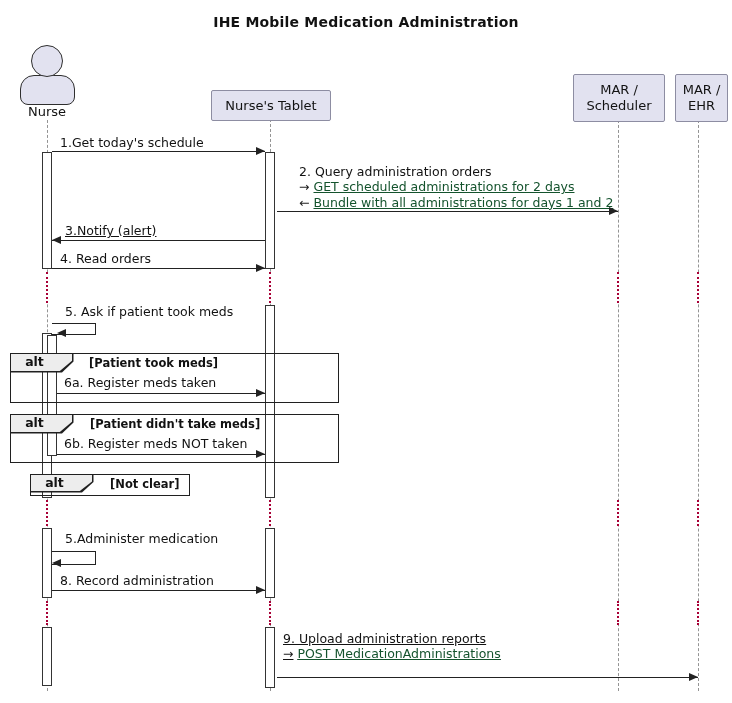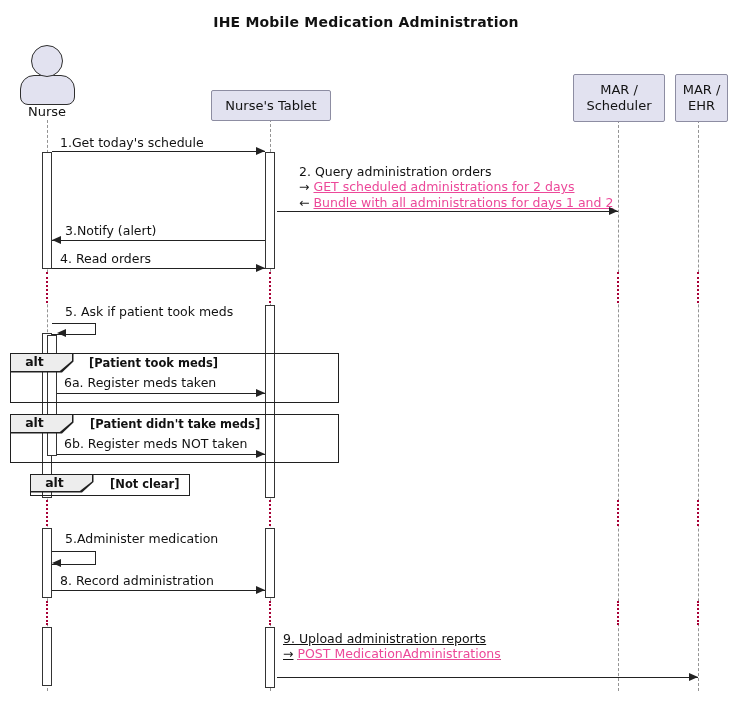--- a/index.html
+++ b/index.html
@@ -37,21 +37,21 @@
   
   .msg{position:absolute;font-size:12.5px;white-space:nowrap;z-index:6;}
   .msgblock{position:absolute;font-size:12.5px;line-height:15.3px;white-space:nowrap;z-index:6;}
   .line{position:absolute;height:0;border-top:1px solid #222;z-index:5;}
   .head-r{position:absolute;width:0;height:0;border-left:9px solid #222;
           border-top:4px solid transparent;border-bottom:4px solid transparent;z-index:6;}
   .head-l{position:absolute;width:0;height:0;border-right:9px solid #222;
           border-top:4px solid transparent;border-bottom:4px solid transparent;z-index:6;}
   .selfmsg{position:absolute;border:1px solid #222;border-left:none;z-index:5;}
 
-  .link{color:#ec4899;text-decoration:underline;cursor:pointer;text-align:right;}
+  .link{color:#14532d;text-decoration:underline;cursor:pointer;text-align:right;}
   .glyph{color:#1a1a1a;margin-right:4px;}
   .mono{font-family:"DejaVu Sans Mono",monospace;font-size:11.5px;letter-spacing:.5px;}
 
   
   .fragment{position:absolute;border:1.5px solid #202020;z-index:7;}
   .ph{position:absolute;left:-1.5px;top:-1.5px;width:64px;height:20px;}
   .ph-b{position:absolute;inset:0;background:#202020;
         clip-path:polygon(0 0,100% 0,100% 45%,82% 100%,0 100%);}
   .ph-f{position:absolute;inset:1.5px;background:#EDEDED;
         clip-path:polygon(0 0,100% 0,100% 40%,80% 100%,0 100%);}
@@ -116,21 +116,21 @@
   <div class="head-r" style="left:256px;top:147px;"></div>
 
   <div class="msgblock" style="left:283px;top:164px;margin-left:16px;">
     <div>2. Query administration orders</div>
     <div><span class="glyph">→</span><span class="link">GET scheduled administrations for 2 days</span></div>
     <div><span class="glyph">←</span><span class="link">Bundle with all administrations for days 1 and 2</span></div>
   </div>
   <div class="line" style="left:277px;top:211px;width:341px;"></div>
   <div class="head-r" style="left:609px;top:207px;"></div>
 
-  <div class="msg" style="left:65px;top:223px;">3.Notify (alert)</div>
+  <div class="msg" style="left:65px;top:223px;text-decoration:underline;">3.Notify (alert)</div>
   <div class="line" style="left:52px;top:240px;width:213px;"></div>
   <div class="head-l" style="left:52px;top:236px;"></div>
 
   <div class="msg" style="left:60px;top:251px;">4. Read orders</div>
   <div class="line" style="left:52px;top:268px;width:213px;"></div>
   <div class="head-r" style="left:256px;top:264px;"></div>
 
   <div class="msg" style="left:65px;top:304px;">5. Ask if patient took meds</div>
   <div class="selfmsg" style="left:52px;top:323px;width:43px;height:10px;"></div>
   <div class="head-l" style="left:57px;top:329px;"></div>

